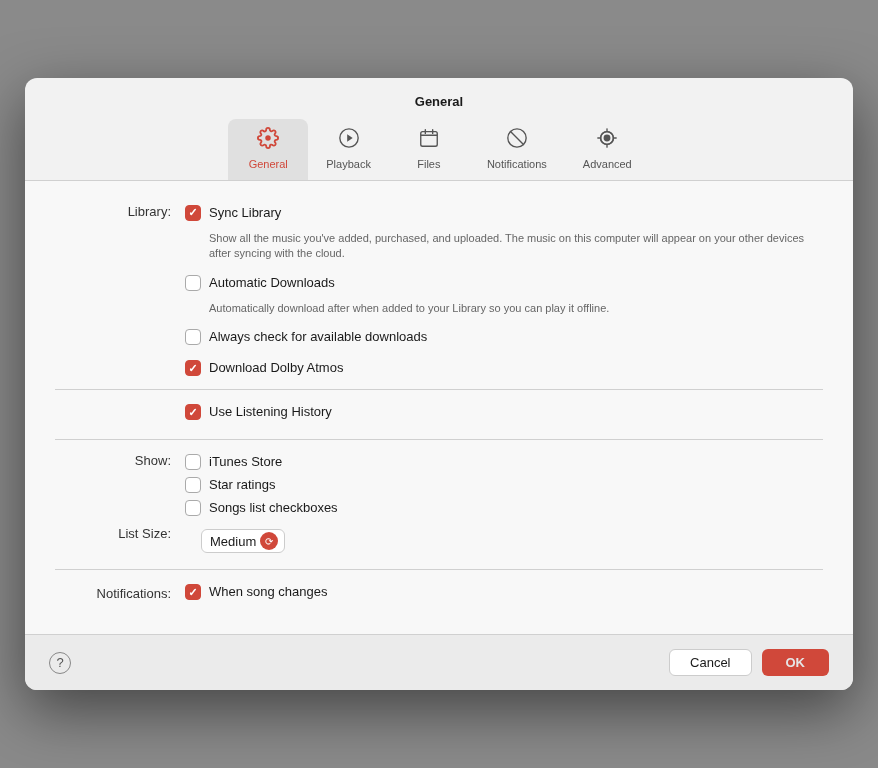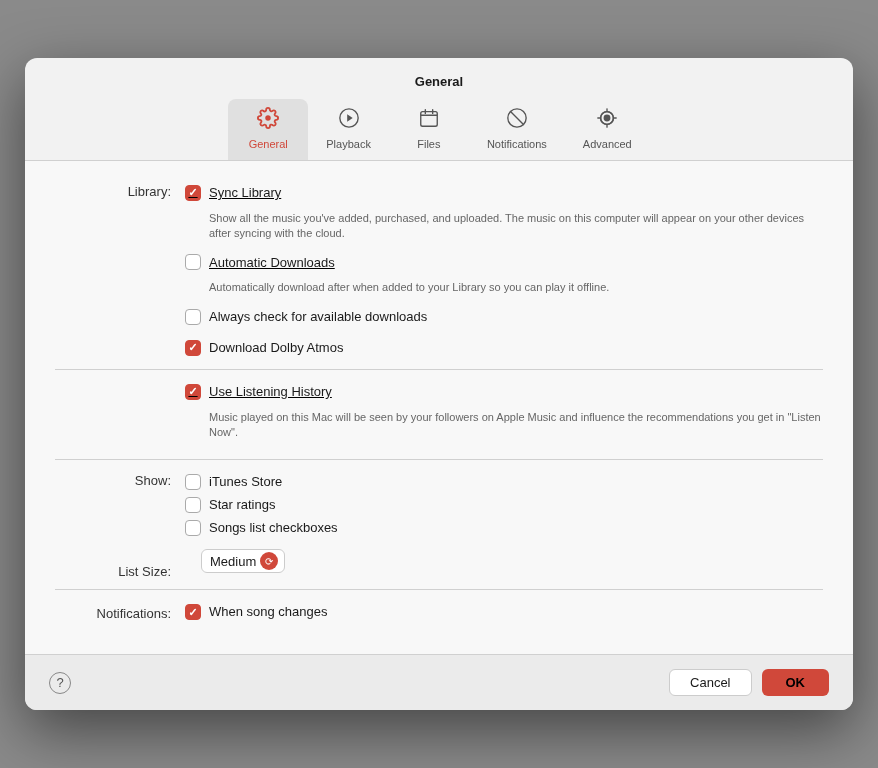--- a/index.html
+++ b/index.html
@@ -107,23 +107,21 @@
       padding: 3px 0;
     }
 
     .row.with-desc {
       flex-direction: column;
       margin-bottom: 6px;
     }
 
     .row-inline {
       display: flex;
-      align-items: center;
       gap: 8px;
-      text-decoration: underline;
     }
 
     .row-desc {
       font-size: 11px;
       color: #666;
       margin-left: 24px;
       margin-top: 2px;
       line-height: 1.4;
     }
 
@@ -239,21 +237,21 @@
       color: #1a1a1a;
       cursor: pointer;
     }
 
     .btn-ok {
       background: #d0483a;
       border: none;
       border-radius: 6px;
       padding: 5px 24px;
       font-size: 13px;
-      color: #000000;
+      color: #e5e5e5;
       font-weight: 600;
       cursor: pointer;
     }
 
     .icon-svg {
       width: 22px;
       height: 22px;
     }
   </style>
 </head>
@@ -360,21 +358,20 @@
     <hr class="divider">
 
     <div class="section" style="margin-bottom:6px;">
       <div class="section-label" style="width:130px; flex-shrink:0;"></div>
       <div class="section-content">
         <div class="row with-desc">
           <div class="row-inline">
             <div class="checkbox checked"></div>
             <span class="row-text">Use Listening History</span>
           </div>
-          <div class="row-desc">Music played on this Mac will be seen by your followers on Apple Music and influence the recommendations you get in "Listen Now".</div>
         </div>
       </div>
     </div>
 
     <hr class="divider">
 
     <div class="section" style="margin-bottom:4px;">
       <div class="section-label">Show:</div>
       <div class="section-content">
         <div class="row">
@@ -385,21 +382,21 @@
           <div class="checkbox"></div>
           <span class="row-text">Star ratings</span>
         </div>
         <div class="row">
           <div class="checkbox"></div>
           <span class="row-text">Songs list checkboxes</span>
         </div>
       </div>
     </div>
 
-    <div class="section" style="align-items:flex-end; margin-bottom:4px; margin-top:4px;">
+    <div class="section" style="align-items:flex-start; margin-bottom:4px; margin-top:4px;">
       <div class="section-label">List Size:</div>
       <div class="section-content">
         <div class="list-size-row">
           <div class="select-wrapper">
             <span class="select-text">Medium</span>
             <span class="select-arrow">⟳</span>
           </div>
         </div>
       </div>
     </div>

